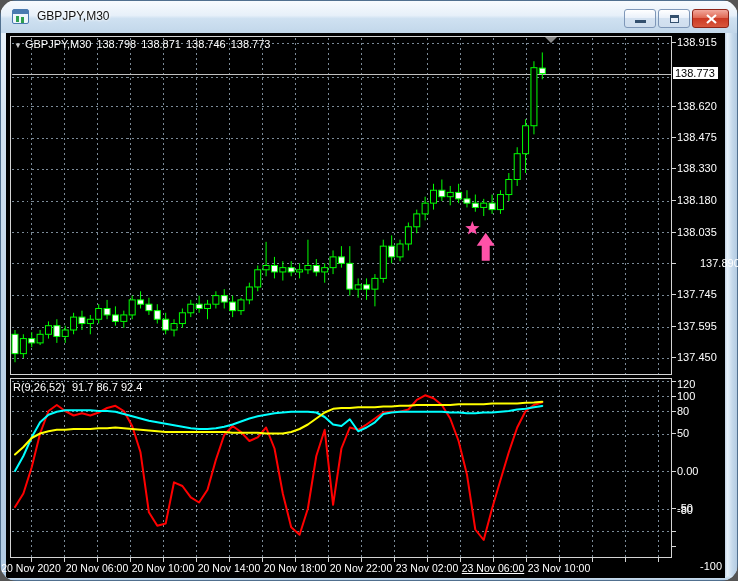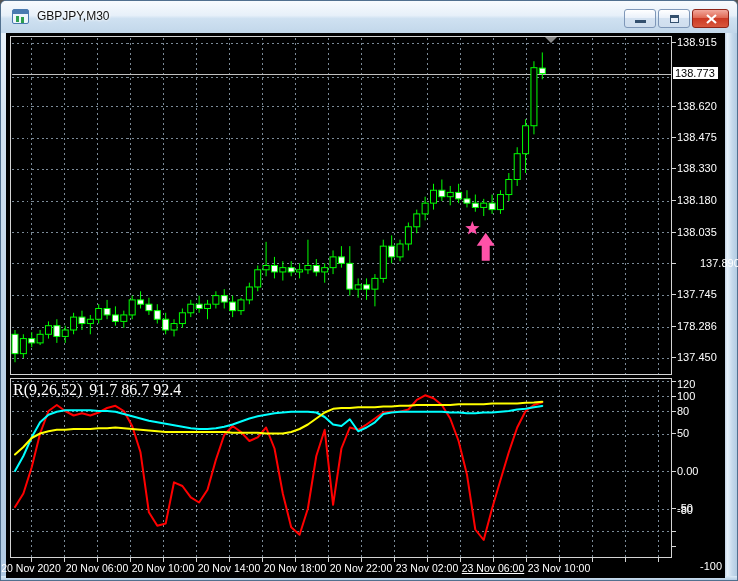--- a/index.html
+++ b/index.html
@@ -1,16 +1,16 @@
 <!DOCTYPE html>
 <html><head>
 <meta charset="utf-8">
 <style>
   html,body{margin:0;padding:0;background:#555;font-family:"Liberation Sans",sans-serif;}
-  #stage{position:relative;width:738px;height:581px;overflow:hidden;}
+  #stage{position:relative;width:738px;height:581px;overflow:hidden;border-radius:17px;}
   #win{position:absolute;inset:0;box-sizing:border-box;border:1px solid #51708f;border-radius:6px 6px 0 0;
        background:linear-gradient(180deg,#f0f7fd 0%,#d3e3f2 20%,#bdd3e8 60%,#b0c9e2 100%);}
   .titlebar{position:absolute;left:0;top:0;width:100%;height:32px;border-radius:5px 5px 0 0;
        background:linear-gradient(180deg,#f8fbfe 0%,#e7f0f9 45%,#cfe1f1 55%,#c2d7ea 100%);}
   .app-icon{position:absolute;left:11px;top:8px;width:17px;height:15px;display:block;
        background:#eef5fb;border:1px solid #4a7ab0;border-radius:2px;box-sizing:border-box;}
   .app-icon::before{content:"";position:absolute;left:0;top:0;right:0;height:4px;background:#4a7ab0;}
   .app-icon::after{content:"";position:absolute;left:3px;top:6px;width:3px;height:6px;background:#2e9e4f;
        box-shadow:5px 1px 0 #2e9e4f;}
   .title{position:absolute;left:36px;top:8px;font-size:12px;color:#111;text-shadow:0 0 3px #fff,0 0 3px #fff;}
@@ -27,21 +27,21 @@
   .frame.left{left:0;top:32px;width:5px;height:545px;}
   .frame.right{right:0;top:32px;width:14px;height:545px;
        background:linear-gradient(90deg,#9fb8d4 0%,#e8f2fb 30%,#c6daec 65%,#b3cbe2 100%);}
   .frame.bottom{left:0;bottom:0;width:100%;height:4px;
        background:linear-gradient(180deg,#dcebf7,#b5cde4);}
   .client{position:absolute;left:5px;top:32px;width:719px;height:545px;background:#000;}
   #chart-canvas{position:absolute;left:0;top:0;}
   .ohlc{position:absolute;left:13px;top:37px;font-size:11px;color:#fff;white-space:nowrap;}
   .ohlc span{margin-right:5px;}
   .ohlc .collapse{color:#c8c8c8;font-size:8px;margin-right:3px;}
-  .indlabel{position:absolute;left:12px;top:380px;font-size:16px;color:#fff;white-space:nowrap;font-family:Liberation Serif, serif;}
+  .indlabel{position:absolute;left:12px;top:380px;font-size:11px;color:#fff;white-space:nowrap;}
   .indlabel span{margin-right:7px;}
   .axis-label{position:absolute;font-size:11px;color:#fff;white-space:nowrap;text-align:center;}
   .axis-label.current{background:#fff;color:#000;padding:0 3px 0 2px;left:672px !important;}
   .time-label{position:absolute;top:561px;width:76px;text-align:center;font-size:10.5px;color:#fff;white-space:nowrap;}
 </style>
 </head>
 <body>
 
 <div id="stage">
   <div id="win">
@@ -300,35 +300,38 @@
         <line x1="670.5" y1="380" x2="674.5" y2="380" stroke="#d4d4d4" stroke-width="1" shape-rendering="crispEdges"></line>
         <line x1="670.5" y1="395" x2="674.5" y2="395" stroke="#d4d4d4" stroke-width="1" shape-rendering="crispEdges"></line>
         <line x1="670.5" y1="410" x2="674.5" y2="410" stroke="#d4d4d4" stroke-width="1" shape-rendering="crispEdges"></line>
         <line x1="670.5" y1="432.5" x2="674.5" y2="432.5" stroke="#d4d4d4" stroke-width="1" shape-rendering="crispEdges"></line>
         <line x1="670.5" y1="470" x2="674.5" y2="470" stroke="#d4d4d4" stroke-width="1" shape-rendering="crispEdges"></line>
         <line x1="670.5" y1="507.5" x2="674.5" y2="507.5" stroke="#d4d4d4" stroke-width="1" shape-rendering="crispEdges"></line>
         <line x1="670.5" y1="530" x2="674.5" y2="530" stroke="#d4d4d4" stroke-width="1" shape-rendering="crispEdges"></line>
         <line x1="670.5" y1="545" x2="674.5" y2="545" stroke="#d4d4d4" stroke-width="1" shape-rendering="crispEdges"></line>
       </svg>
 
+    <div class="ohlc">
+      <span class="collapse">▼</span><span>GBPJPY,M30</span><span>138.798</span><span>138.871</span><span>138.746</span><span>138.773</span>
+    </div>
 
     <div class="indlabel">
       <span>R(9,26,52)</span><span>91.7 86.7 92.4</span>
     </div>
 
     <div id="price-axis">
         <div class="axis-label" style="left: 676px; top: 35.47px;">138.915</div>
         <div class="axis-label" style="left: 676px; top: 98.895px;">138.620</div>
         <div class="axis-label" style="left: 676px; top: 130.07px;">138.475</div>
         <div class="axis-label" style="left: 676px; top: 161.245px;">138.330</div>
         <div class="axis-label" style="left: 676px; top: 193.495px;">138.180</div>
         <div class="axis-label" style="left: 676px; top: 224.67px;">138.035</div>
         <div class="axis-label" style="left: 699px; top: 255.845px;">137.890</div>
         <div class="axis-label" style="left: 676px; top: 287.02px;">137.745</div>
-        <div class="axis-label" style="left: 676px; top: 319.27px;">178.286</div>
+        <div class="axis-label" style="left: 676px; top: 319.27px;">137.595</div>
         <div class="axis-label" style="left: 676px; top: 350.445px;">137.450</div>
         <div class="axis-label current" style="left: 676px; top: 66px;">138.773</div>
       </div>
     <div id="ind-axis">
         <div class="axis-label" style="left: 676px; top: 376.5px;">120</div>
         <div class="axis-label" style="left: 676px; top: 388.5px;">100</div>
         <div class="axis-label" style="left: 676px; top: 403.5px;">80</div>
         <div class="axis-label" style="left: 676px; top: 426px;">50</div>
         <div class="axis-label" style="left: 676px; top: 463.5px;">0.00</div>
         <div class="axis-label" style="left: 676px; top: 501px;">-50</div>

